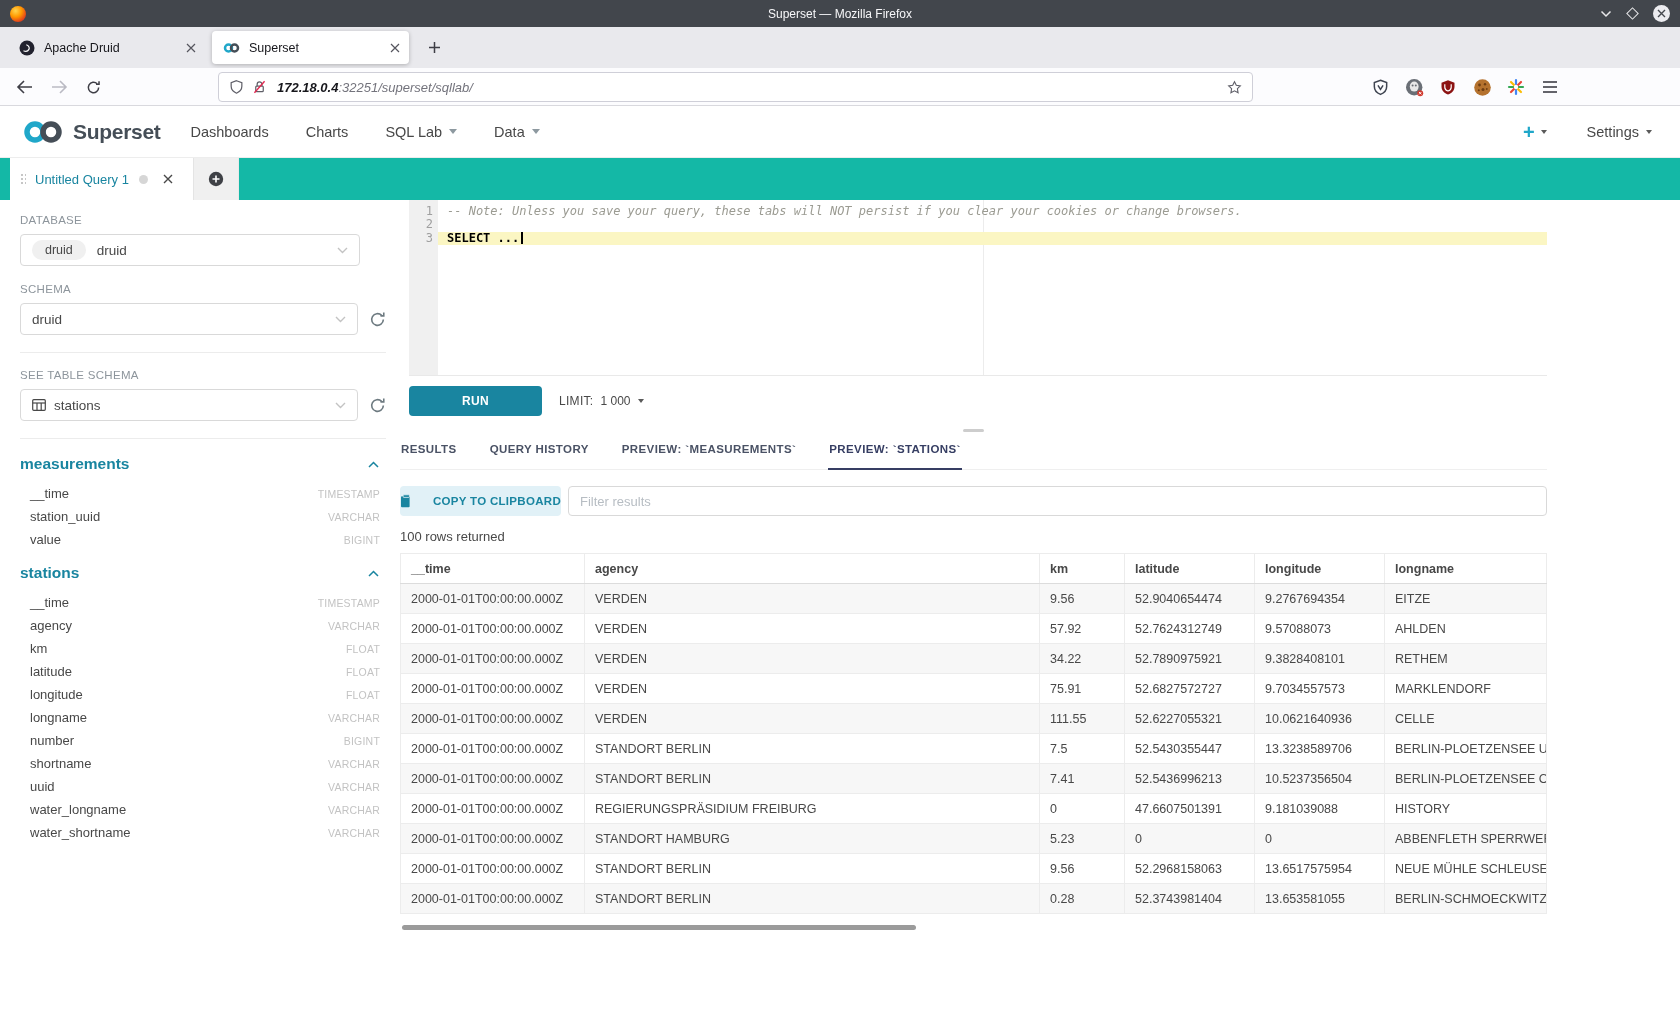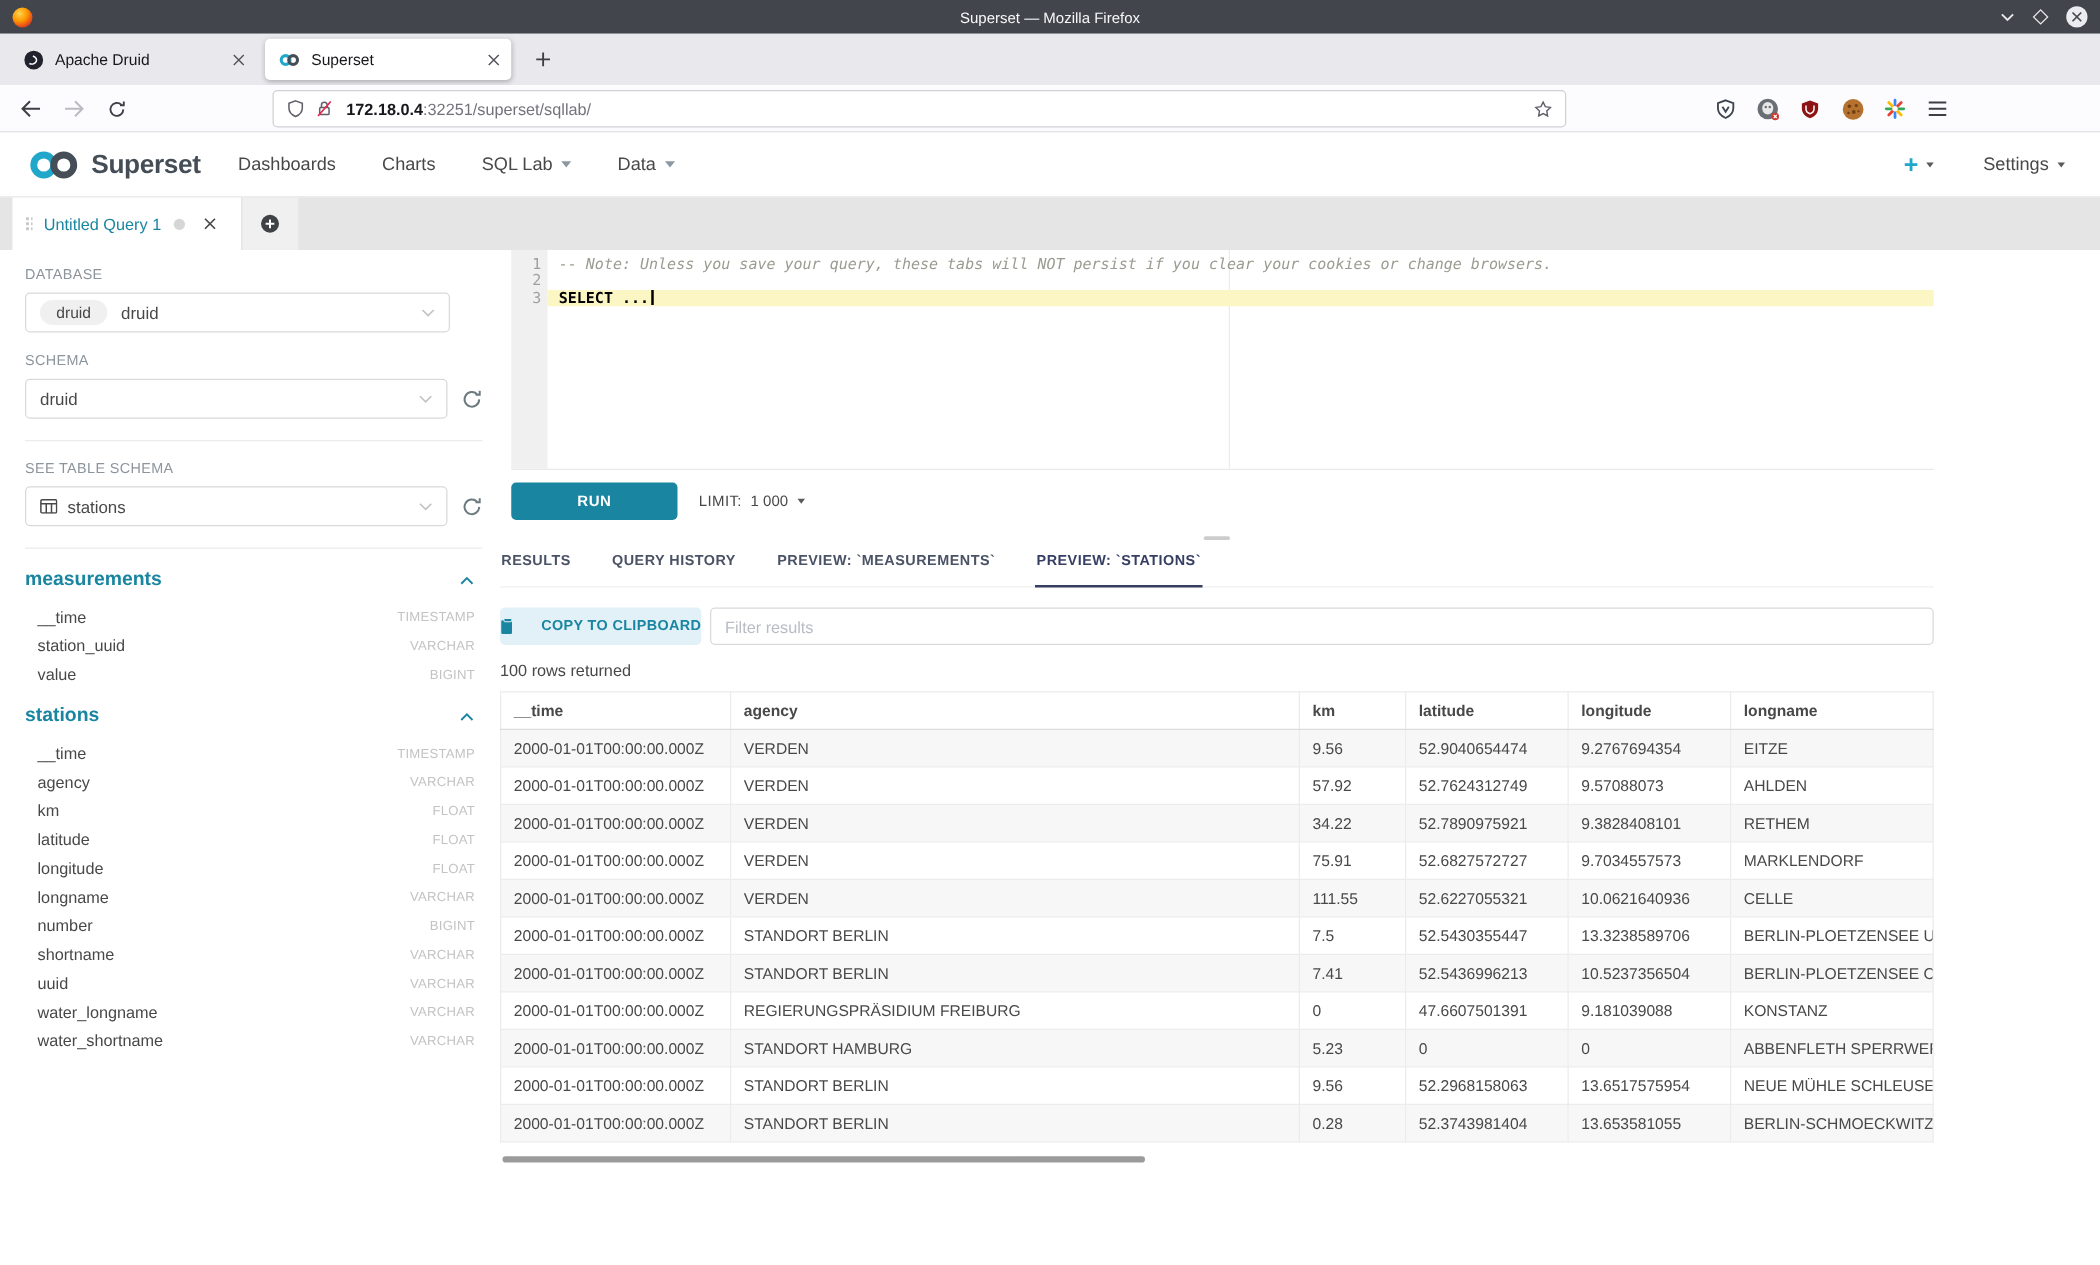--- a/index.html
+++ b/index.html
@@ -26,21 +26,21 @@
   .btab { height:33px; width:197px; display:flex; align-items:center;
           padding:0 9px 0 11px; border-radius:4px; margin-left:8px; }
   .btab.active { background:#fff; box-shadow:0 1px 4px rgba(0,0,0,.25); margin-left:7px; }
   .btab-label { flex:1; font-size:12.5px; color:#17171c; margin-left:9px;
                 white-space:nowrap; overflow:hidden; }
   .btab-close, .newtab { display:flex; align-items:center; justify-content:center; }
   .newtab { margin-left:12px; width:26px; height:26px; }
 
   
   .urltoolbar { position:absolute; top:68px; left:0; width:1680px; height:38px;
-                background:#fcfcfe; border-bottom:1px solid #d9d9de; }
+                background:#fcfcfe; border-bottom:1px solid #d9d9de;font-style:italic; }
   .navbtn { position:absolute; top:8px; width:24px; height:22px;
             display:flex; align-items:center; justify-content:center; }
   .urlbar { position:absolute; left:218px; top:4px; width:1035px; height:30px;
             background:#fff; border:1px solid #cfcfd8; border-radius:4px;
             display:flex; align-items:center; padding:0 10px; }
   .url-text { font-size:13px; color:#17171c; margin-left:10px; flex:1; }
   .url-path { color:#73737c; }
   .ext-icons { position:absolute; left:1370px; top:0; height:38px;
                display:flex; align-items:center; gap:14px; }
   .ext-icon { width:20px; height:20px; display:flex; align-items:center; justify-content:center; position:relative; }
@@ -54,21 +54,21 @@
   .tri { width:0; height:0; border-left:4px solid transparent; border-right:4px solid transparent;
          border-top:5px solid #8d99a0; display:inline-block; }
   .tri.small { border-left-width:3.5px; border-right-width:3.5px; border-top-width:4.5px; border-top-color:#5a5a5a; }
   .nav-right { margin-left:auto; display:flex; align-items:center; gap:40px; }
   .plus-menu { display:flex; align-items:center; gap:6px; }
   .plus-menu b { color:#20a7c9; font-size:20px; font-weight:bold; line-height:1; }
   .settings { font-size:14.5px; color:#484848; display:flex; align-items:center; gap:7px; }
 
   
   .querytab-row { position:absolute; top:157px; left:0; width:1680px; height:43px;
-                  background:#e5e5e5; border-top:1px solid #ededed; display:flex; }
+                  background:#14b8a6; border-top:1px solid #ededed; display:flex; }
   .qtab { height:100%; display:flex; align-items:center; }
   .qtab.active { margin-left:10px; width:183px; background:#fff; padding:0 10px; }
   .drag-dots { width:6px; height:12px;
                background-image:radial-gradient(#c6c6c6 1.1px, transparent 1.3px);
                background-size:4px 4px; }
   .qtab-title { color:#1985a0; font-size:13px; margin-left:9px; white-space:nowrap; }
   .unsaved-dot { width:9px; height:9px; border-radius:50%; background:#d6d6d6; margin-left:10px; }
   .qtab-close { margin-left:15px; display:flex; }
   .qtab-add { width:46px; background:#f0f0f0; border-left:1px solid #e4e4e4; border-right:1px solid #e9e9e9;
               display:flex; align-items:center; justify-content:center; }
@@ -613,21 +613,21 @@
               <td>52.5436996213</td>
               <td>10.5237356504</td>
               <td>BERLIN-PLOETZENSEE OP</td>
             </tr>
             <tr>
               <td>2000-01-01T00:00:00.000Z</td>
               <td>REGIERUNGSPRÄSIDIUM FREIBURG</td>
               <td>0</td>
               <td>47.6607501391</td>
               <td>9.181039088</td>
-              <td>KONSTANZ</td>
+              <td>HISTORY</td>
             </tr>
             <tr>
               <td>2000-01-01T00:00:00.000Z</td>
               <td>STANDORT HAMBURG</td>
               <td>5.23</td>
               <td>0</td>
               <td>0</td>
               <td>ABBENFLETH SPERRWERK</td>
             </tr>
             <tr>

